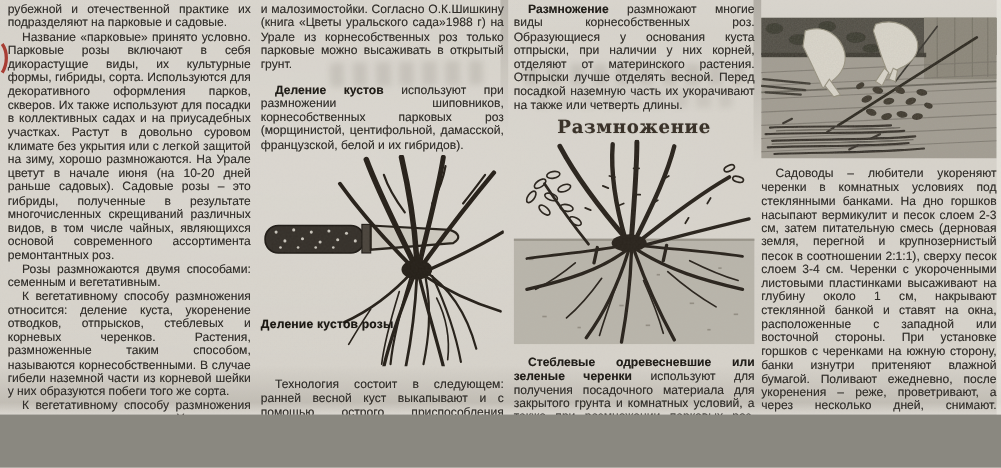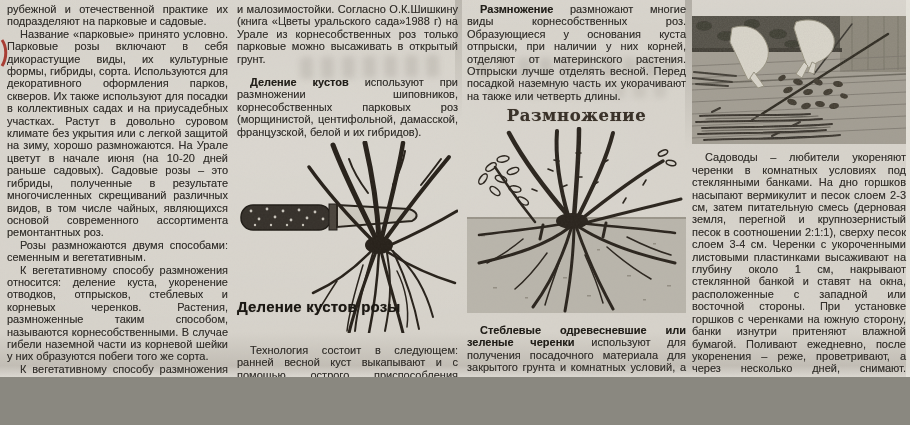--- a/index.html
+++ b/index.html
@@ -21,22 +21,22 @@
   .col p.noindent{text-indent:0;}
   .col p.gap{margin-top:11px;}
   b{color:#1d1a15;}
   .col1{left:7px;width:221px;}
   .col2{left:237px;width:221px;}
   .col3{left:467px;width:219px;}
   .col4{left:692px;width:214px;top:16px;}
   .illus{position:relative;}
   .illus svg{display:block;}
   .caption{
-    position:absolute;left:0px;top:160px;
-    font-weight:bold;font-size:15px;letter-spacing:.2px;color:#17140f;
+    position:absolute;left:0px;top:148px;
+    font-weight:bold;font-size:11px;letter-spacing:.2px;color:#17140f;
     text-shadow:0 0 .7px rgba(23,20,15,.6);text-indent:0;
   }
   .heading{
     margin-top:5px;text-align:center;text-indent:0;
     font-family:"DejaVu Serif","Liberation Serif",serif;
     font-weight:bold;font-size:16.5px;line-height:17.5px;letter-spacing:.6px;
     color:#372f26;text-shadow:0 0 .8px rgba(55,47,38,.5);
   }
   .photo{margin:0 0 5px 0;}
   .source{

